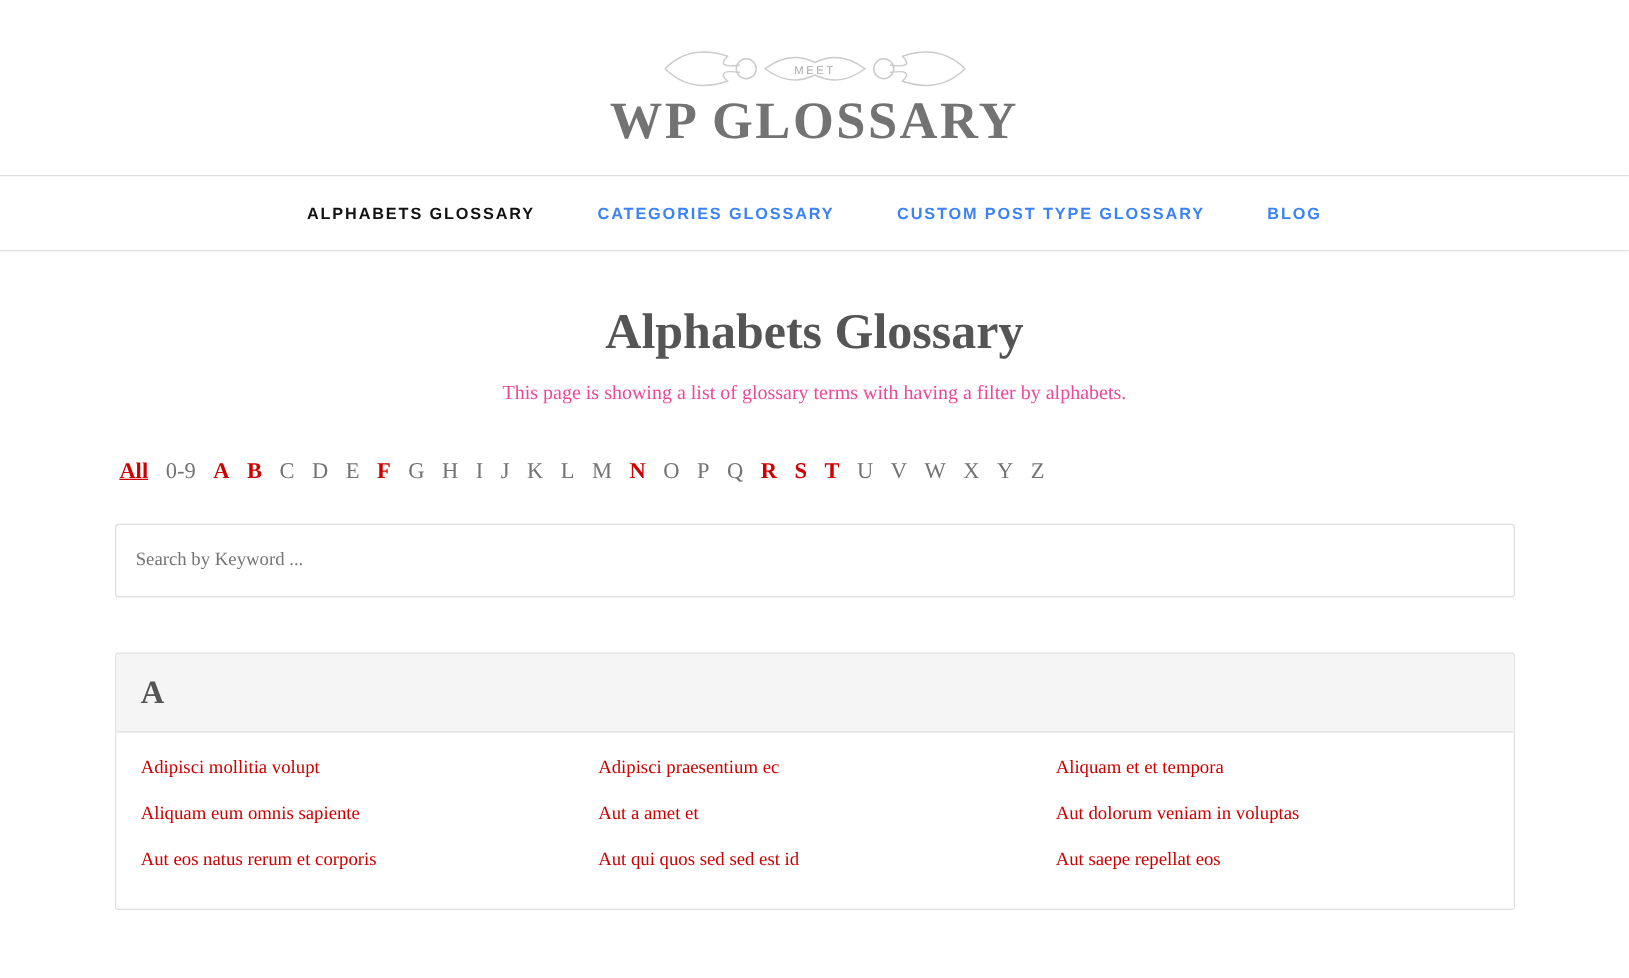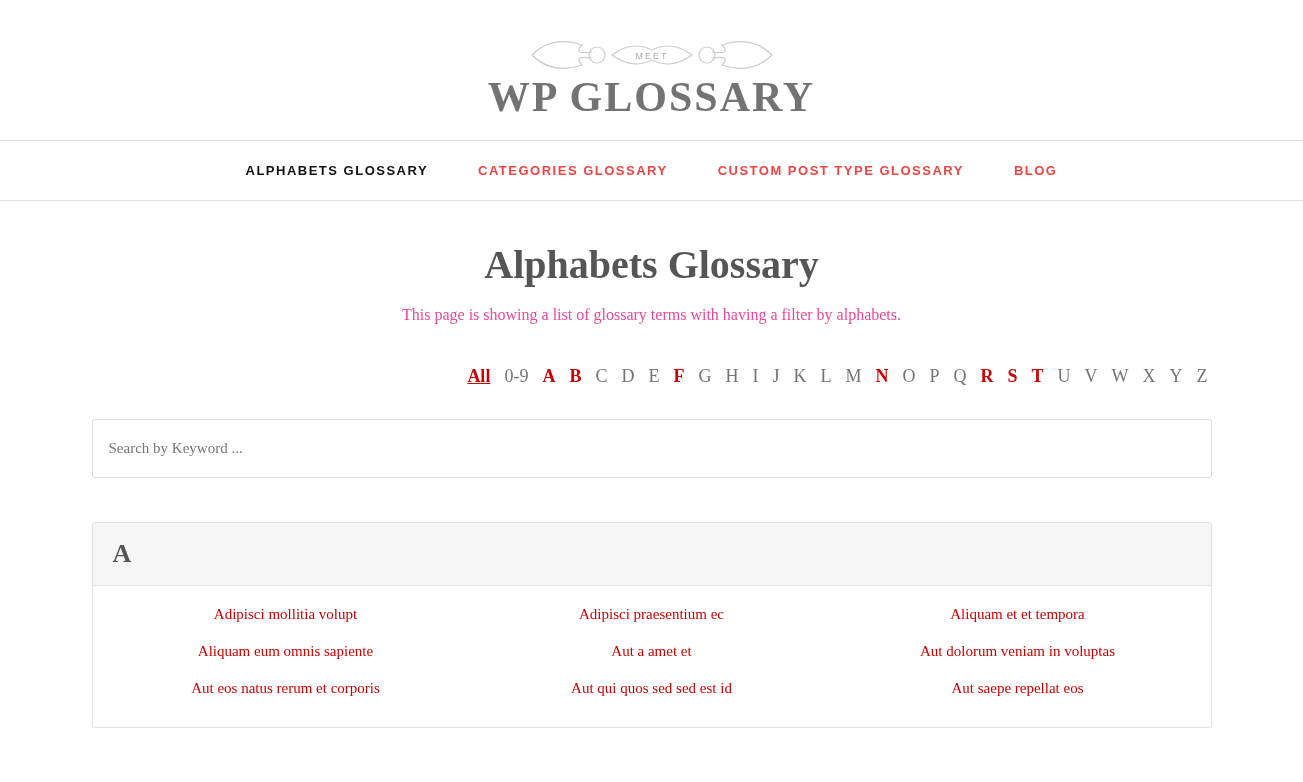--- a/index.html
+++ b/index.html
@@ -40,21 +40,21 @@
       gap: 50px;
       padding: 22px 20px;
       border-bottom: 1px solid #e0e0e0;
     }
     .nav-item {
       font-family: Arial, sans-serif;
       font-size: 13px;
       font-weight: 700;
       letter-spacing: 1.5px;
       text-transform: uppercase;
-      color: #ef4444;
+      color: #3b82f6;
       text-decoration: none;
       cursor: pointer;
     }
     .nav-item.active {
       color: #111;
     }
 
     
     .main-content {
       max-width: 1160px;
@@ -75,21 +75,21 @@
       text-align: center;
       font-size: 16px;
       color: #ec4899;
       margin-bottom: 40px;
       font-family: Georgia, serif;
     }
 
     
     .alphabet-filter {
       display: flex;
-      justify-content: flex-end;
+      justify-content: flex-start;
       align-items: center;
       flex-wrap: wrap;
       gap: 6px;
       margin-bottom: 30px;
       font-family: Georgia, serif;
     }
     .alpha-item {
       font-size: 18px;
       color: #aaa;
       cursor: pointer;
@@ -145,21 +145,20 @@
       column-gap: 20px;
     }
     .term-link {
       color: #cc0000;
       text-decoration: none;
       font-size: 15px;
       padding: 10px 0;
       display: block;
       font-family: Georgia, serif;
       cursor: pointer;
-      text-align: center;
     }
   </style>
 </head>
 <body>
 
 <header class="site-header">
   <span class="logo-ornament">
 
     <svg width="260" height="50" viewBox="0 0 260 50" xmlns="http://www.w3.org/2000/svg" style="display:block;margin:0 auto;">
       <g fill="none" stroke="#ccc" stroke-width="1.2">

